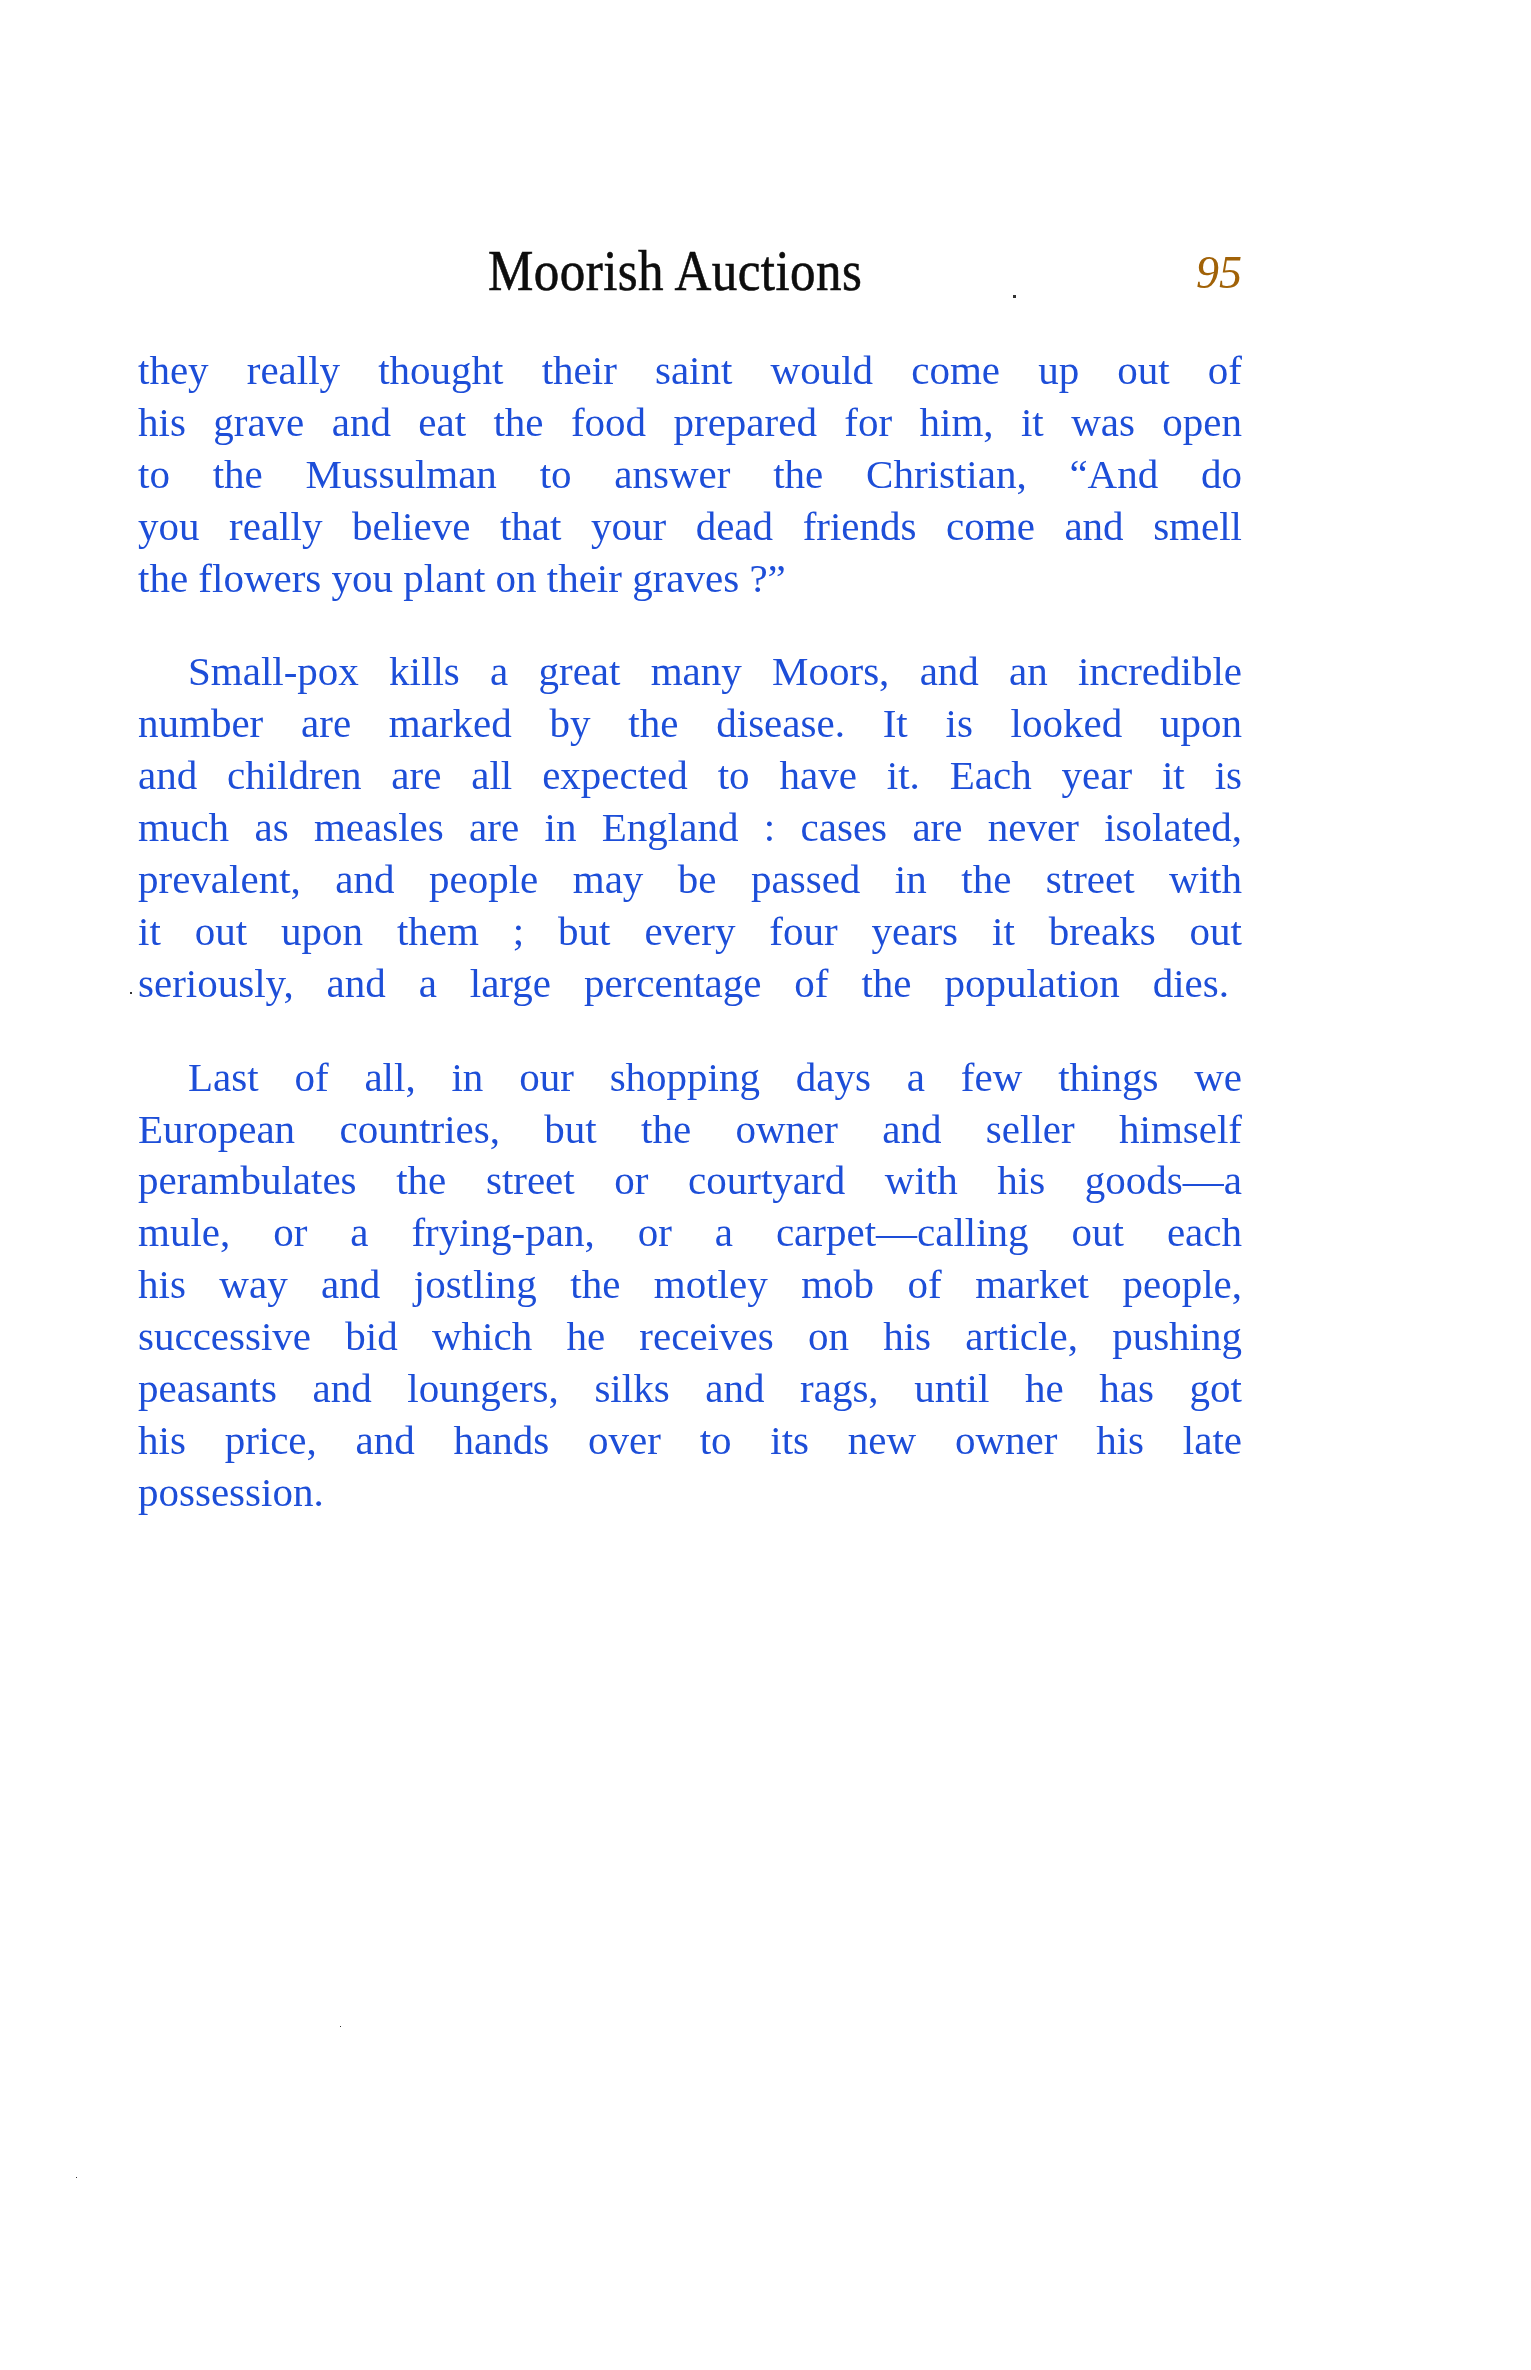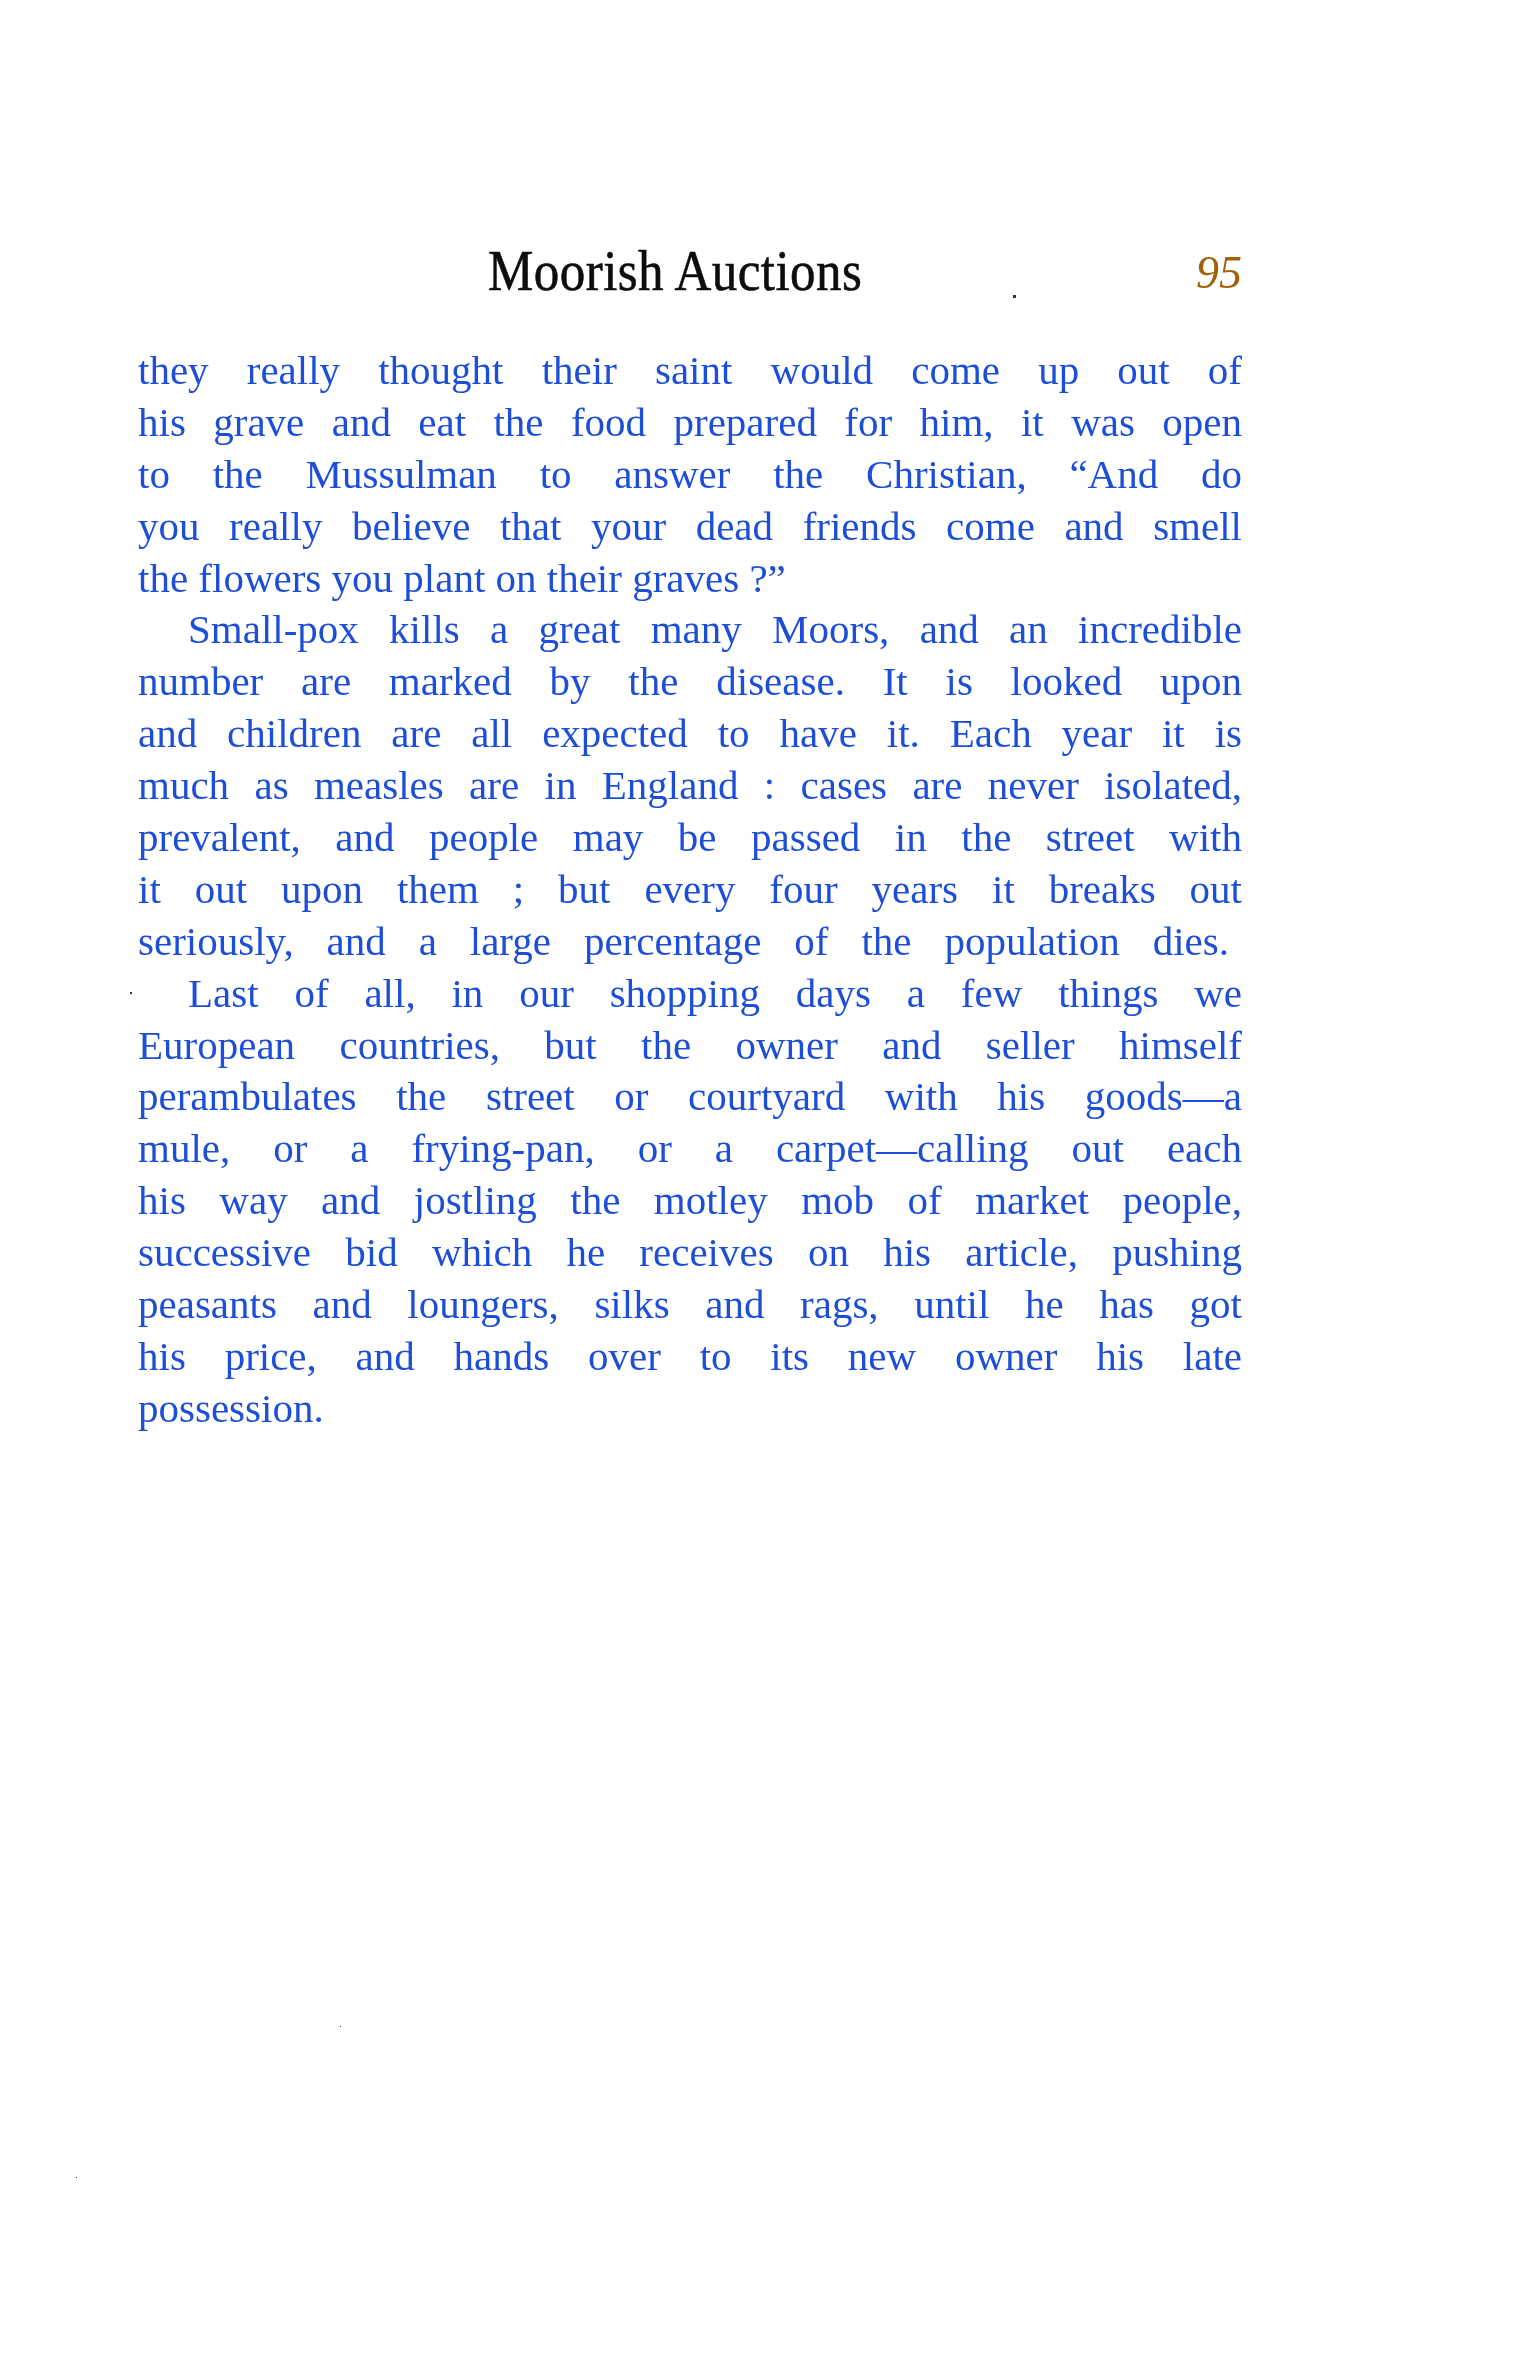--- a/index.html
+++ b/index.html
@@ -58,20 +58,21 @@
     display: block;
     height: 51.9px;
     white-space: nowrap;
     overflow: visible;
     text-align: justify;
     text-align-last: justify;
     white-space: normal;
   }
   .line.indent {
     padding-left: 50px;
+    margin-top: 42px;
   }
   .line.last {
     text-align: center;
     text-align-last: left;
   }
   .speck {
     position: absolute;
     width: 3px;
     height: 3px;
     background: #333333;

